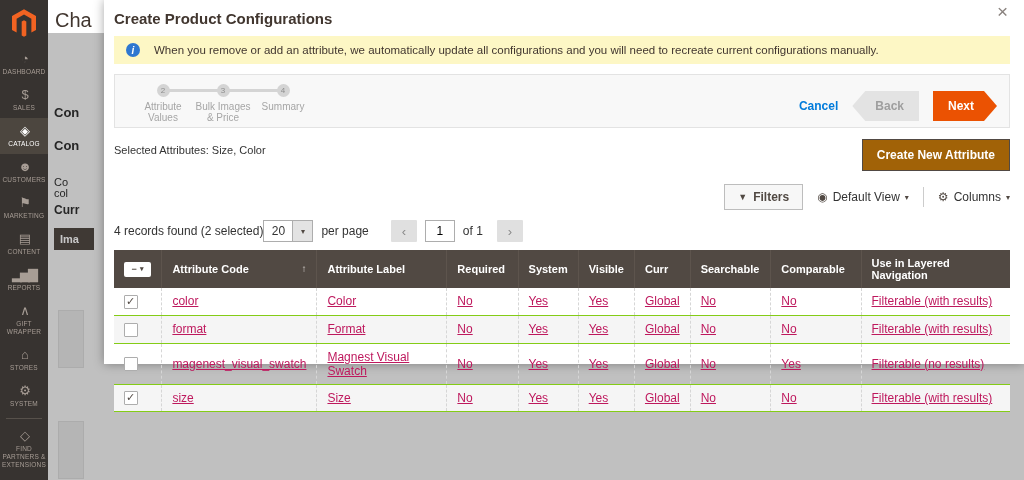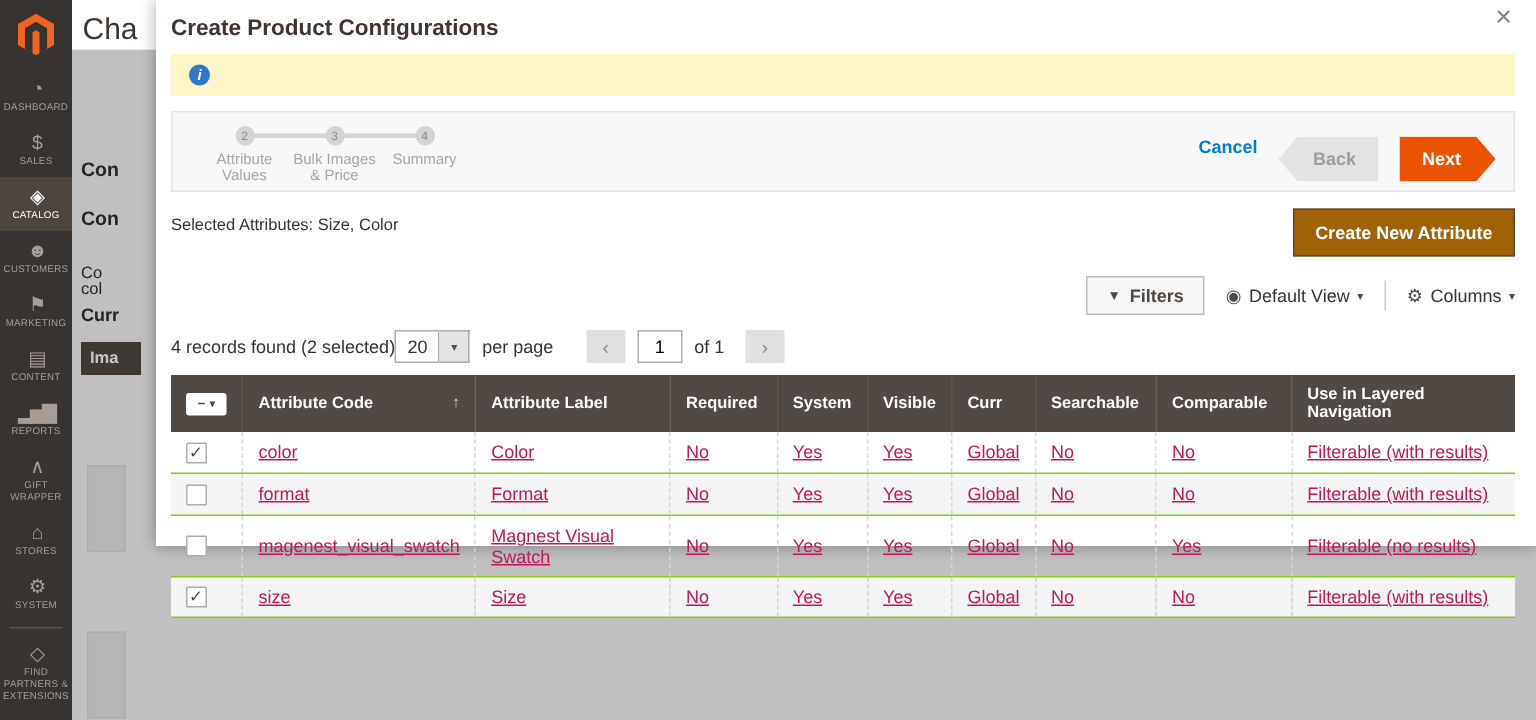--- a/index.html
+++ b/index.html
@@ -44,21 +44,21 @@
   .steps { display:flex; margin-left:6px; }
   .step { width:60px; position:relative; text-align:center; }
   .step-dot { position:relative; z-index:1; margin:0 auto; width:13px; height:13px; border-radius:50%;
               background:#d4d4d4; color:#8d8d8d; font-size:8px; line-height:13px; text-align:center; }
   .step.active .step-dot { background:#fff; border:3px solid #41362f; }
   .step.active .step-dot::after { content:""; position:absolute; left:50%; top:50%; width:5px; height:5px;
               margin:-2.5px 0 0 -2.5px; border-radius:50%; background:#41362f; }
   .step:not(:first-child)::before { content:""; position:absolute; right:50%; top:5px; width:60px; height:3px; background:#d4d4d4; }
   .step-label { margin-top:4px; font-size:10px; line-height:11px; color:#a6a6a6; }
   .step.active .step-label { color:#41362f; font-weight:bold; }
-  .wizard-actions { display:flex; align-items:flex-start; gap:14px; margin-top:7px; }
+  .wizard-actions { display:flex; align-items:center; gap:14px; margin-top:7px; }
   .cancel-link { color:#007bdb; font-size:12px; font-weight:bold; cursor:pointer; }
   .btn-back { background:#e3e3e3; color:#9e9e9e; font-size:12px; font-weight:bold; padding:8px 15px 8px 23px; cursor:default;
               clip-path:polygon(13px 0, 100% 0, 100% 100%, 13px 100%, 0 50%); }
   .btn-next { background:#eb5202; color:#fff; font-size:12px; font-weight:bold; padding:8px 23px 8px 15px; cursor:pointer;
               clip-path:polygon(0 0, calc(100% - 13px) 0, 100% 50%, calc(100% - 13px) 100%, 0 100%); }
 
   
   .step-head { display:flex; justify-content:space-between; align-items:flex-start; margin-top:11px; }
   .step-title { font-size:17px; font-weight:normal; color:#333; }
   .step-sub { font-size:11px; color:#333; margin-top:5px; }
@@ -181,20 +181,21 @@
 
 <div class="modal">
 
   <div class="modal-head">
     <h1 class="modal-title">Create Product Configurations</h1>
     <span class="close-btn">×</span>
   </div>
 
   <div class="notice">
     <span class="info-icon">i</span>
+    <span class="notice-text">When you remove or add an attribute, we automatically update all configurations and you will need to recreate current configurations manually.</span>
   </div>
 
   <div class="wizard">
     <div class="steps">
       <div class="step">
         <div class="step-dot">2</div>
         <div class="step-label">Attribute Values</div>
       </div>
       <div class="step">
         <div class="step-dot">3</div>

